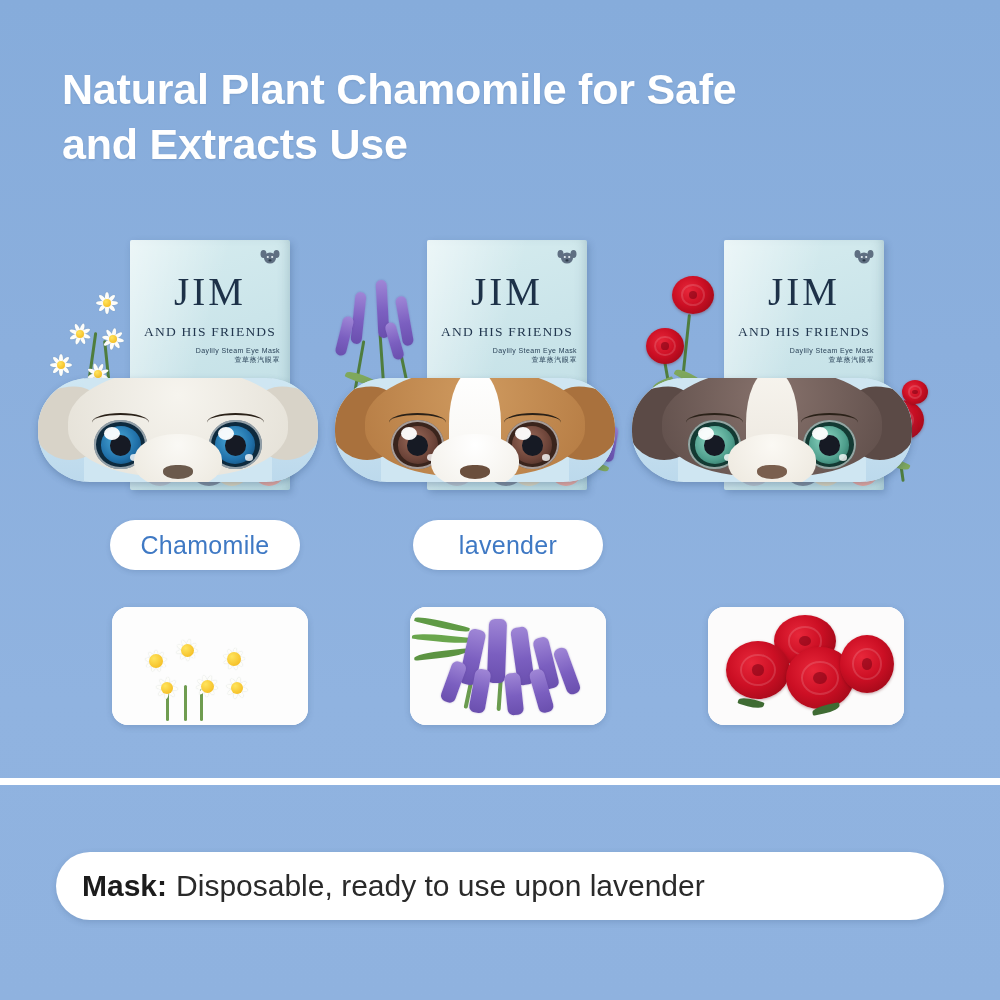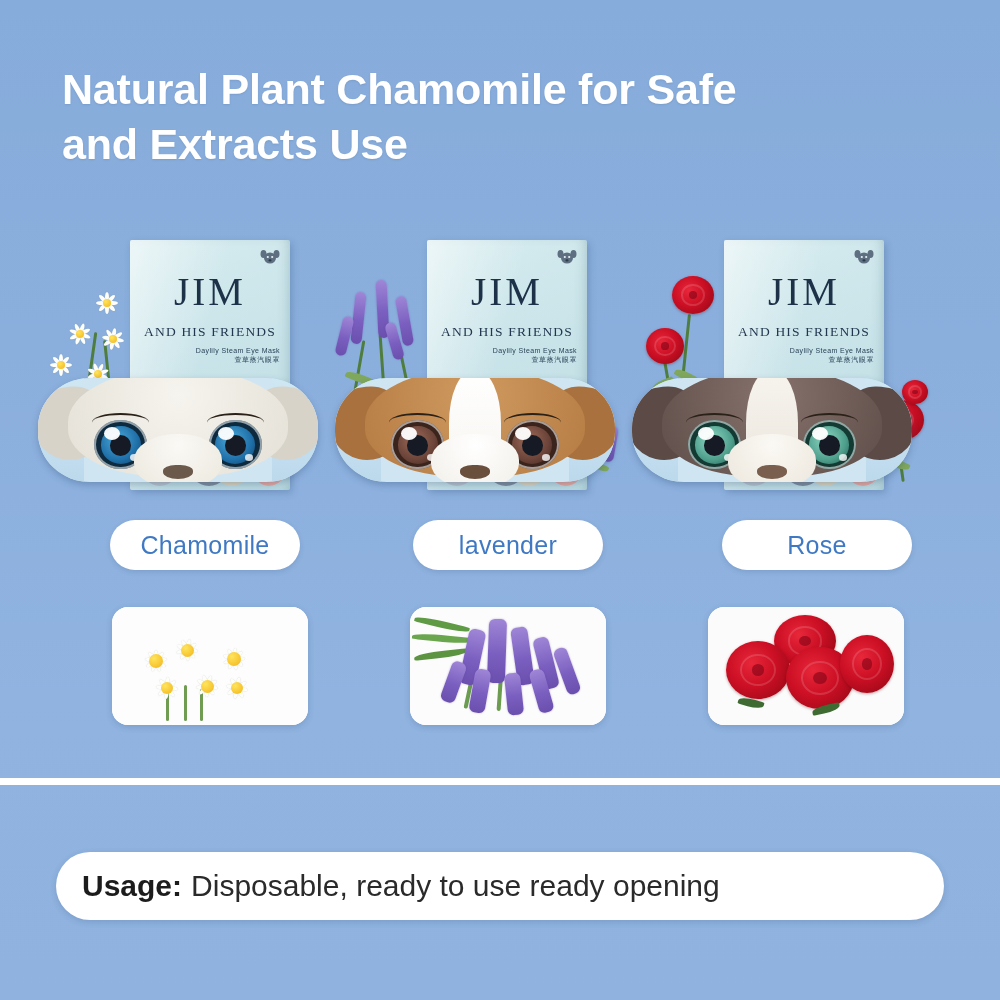--- a/index.html
+++ b/index.html
@@ -537,23 +537,20 @@
   </div>
 </div>
 
 <div class="labels">
   <div class="pill l1">
     <span>Chamomile</span>
   </div>
   <div class="pill l2">
     <span>lavender</span>
   </div>
-  <div class="pill l3">
-    <span>Rose</span>
-  </div>
 </div>
 
 <div class="cards">
 
   <div class="card c1">
     <div class="inner" style="background:#fdfdfd;">
       <div class="stem" style="left:54px;top:74px;width:3px;height:40px;background:#6f9c50;"></div>
       <div class="stem" style="left:72px;top:78px;width:3px;height:36px;background:#6f9c50;"></div>
       <div class="stem" style="left:88px;top:82px;width:3px;height:32px;background:#6f9c50;"></div>
       <div class="daisy" style="left:26px;top:36px;width:36px;height:36px;">
@@ -668,15 +665,15 @@
       </div>
       <div class="leaf" style="left:30px;top:92px;width:26px;height:8px;transform:rotate(16deg);background:#3f6b33;"></div>
       <div class="leaf" style="left:104px;top:98px;width:28px;height:8px;transform:rotate(-12deg);background:#3f6b33;"></div>
     </div>
   </div>
 </div>
 
 <div id="divider"></div>
 
 <div id="usage">
-  <span class="k">Usage:</span>
-  <span class="v">Disposable, ready to use ready opening</span>
+  <span class="k">Mask:</span>
+  <span class="v">Disposable, ready to use upon lavender</span>
 </div>
 
 </body></html>

